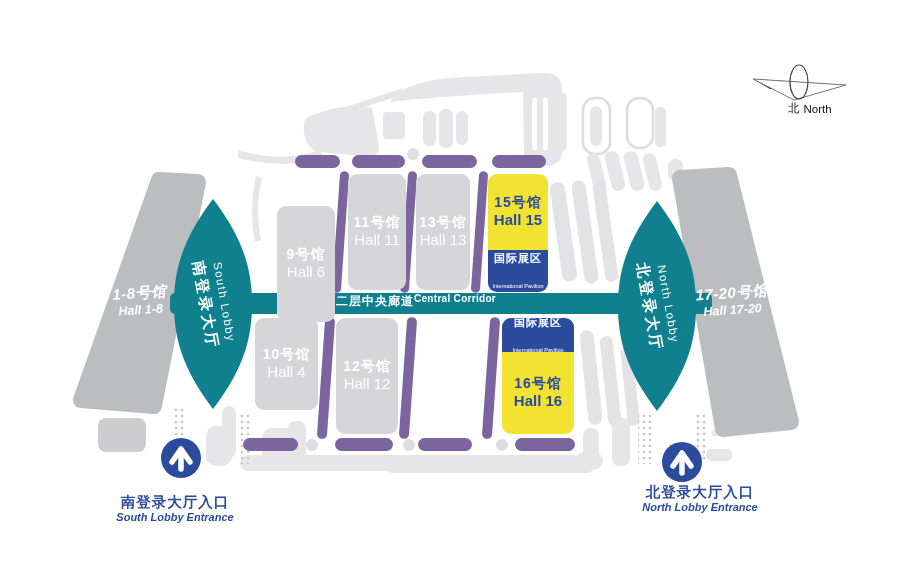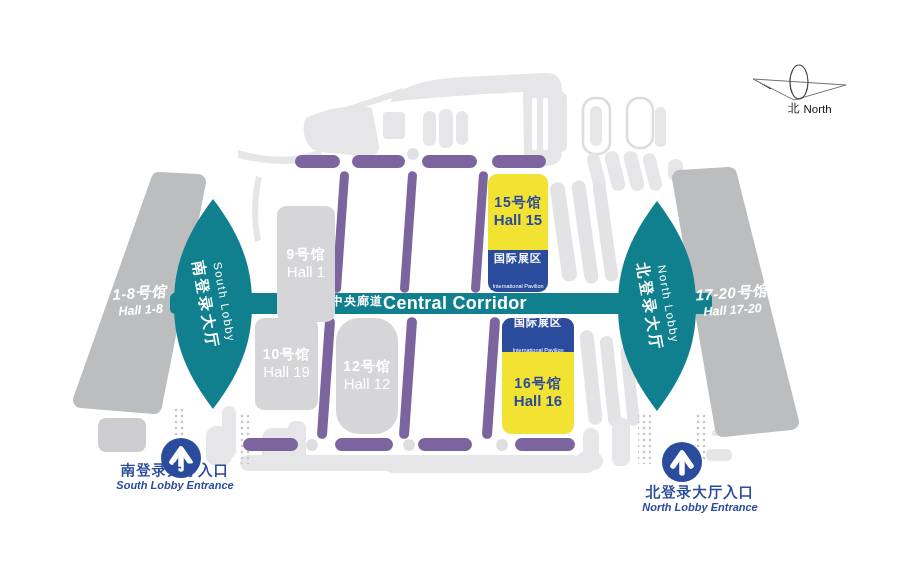--- a/index.html
+++ b/index.html
@@ -31,21 +31,21 @@
   .bar-label{position:absolute;color:#fff;font-style:italic;text-align:center;transform:rotate(-4deg);line-height:1.25;}
   .bar-label .cn{font-size:15px;font-weight:700;letter-spacing:.5px;}
   .bar-label .en{font-size:12.5px;font-weight:700;}
   
   .lobby-label{position:absolute;color:#fff;display:flex;flex-direction:column;align-items:center;gap:4px;transform:translate(-50%,-50%) rotate(80deg);white-space:nowrap;}
   .lobby-label .en{font-size:11.5px;letter-spacing:1.5px;}
   .lobby-label .cn{font-size:15px;font-weight:700;letter-spacing:3px;}
   
   .corridor-label{position:absolute;left:170px;top:293px;width:542px;height:21px;display:flex;justify-content:center;padding-right:66px;box-sizing:border-box;color:#fff;padding-left:16px;}
   .corridor-label .cn{font-size:12px;font-weight:700;letter-spacing:1px;}
-  .corridor-label .en{font-size:18px;font-weight:700;letter-spacing:.3px;}
+  .corridor-label .en{font-size:10px;font-weight:700;letter-spacing:.3px;}
   
   .entrance-label{position:absolute;text-align:center;color:var(--blue);line-height:1.2;}
   .entrance-label .cn{font-size:14.5px;font-weight:700;letter-spacing:1px;}
   .entrance-label .en{font-size:11px;font-style:italic;font-weight:700;}
   
   .compass-label{position:absolute;left:788px;top:101px;font-size:11.5px;color:#111;display:flex;gap:4px;align-items:center;}
 </style>
 </head>
 <body>
 
@@ -178,49 +178,57 @@
 
   <div class="ov sep" style="left:336px;top:171px;height:122px;"></div>
   <div class="ov sep" style="left:404px;top:171px;height:122px;"></div>
   <div class="ov sep" style="left:475px;top:171px;height:122px;"></div>
   <div class="ov sep" style="left:321px;top:317px;height:122px;width:10px;"></div>
   <div class="ov sep" style="left:403px;top:317px;height:122px;width:10px;"></div>
   <div class="ov sep" style="left:486px;top:317px;height:122px;width:10px;"></div>
 
   <div class="ov hall gray" style="left:277px;top:174px;width:58px;height:116px;margin-top:32px;">
     <div class="cn">9号馆</div>
-    <div class="en">Hall 1</div>
+    <div class="en">Hall 6</div>
+  </div>
+  <div class="ov hall gray" style="left:348px;top:174px;width:58px;height:116px;">
+    <div class="cn">11号馆</div>
+    <div class="en">Hall 11</div>
+  </div>
+  <div class="ov hall gray" style="left:416px;top:174px;width:54px;height:116px;">
+    <div class="cn">13号馆</div>
+    <div class="en">Hall 13</div>
   </div>
   <div class="ov hall yellow" style="left:488px;top:174px;width:60px;height:76px;border-radius:9px 9px 0 0;">
     <div class="cn">15号馆</div>
     <div class="en">Hall 15</div>
   </div>
   <div class="ov badge bottom-round" style="left:488px;top:250px;width:60px;height:42px;">
     <div class="b-cn">国际展区</div>
     <div class="b-en">International Pavilion</div>
   </div>
 
   <div class="ov hall gray" style="left:255px;top:318px;width:63px;height:92px;">
     <div class="cn">10号馆</div>
-    <div class="en">Hall 19</div>
-  </div>
-  <div class="ov hall gray" style="left:336px;top:318px;width:62px;height:116px;border-radius:23px;">
+    <div class="en">Hall 4</div>
+  </div>
+  <div class="ov hall gray" style="left:336px;top:318px;width:62px;height:116px;">
     <div class="cn">12号馆</div>
     <div class="en">Hall 12</div>
   </div>
   <div class="ov badge top-round" style="left:502px;top:318px;width:72px;height:34px;">
     <div class="b-cn">国际展区</div>
     <div class="b-en">International Pavilion</div>
   </div>
   <div class="ov hall yellow" style="left:502px;top:352px;width:72px;height:82px;border-radius:0 0 9px 9px;">
     <div class="cn">16号馆</div>
     <div class="en">Hall 16</div>
   </div>
 
-  <div class="ov entrance-label" style="left:110px;top:462px;width:130px;">
+  <div class="ov entrance-label" style="left:110px;top:494px;width:130px;">
     <div class="cn">南登录大厅入口</div>
     <div class="en">South Lobby Entrance</div>
   </div>
   <div class="ov entrance-label" style="left:630px;top:484px;width:140px;">
     <div class="cn">北登录大厅入口</div>
     <div class="en">North Lobby Entrance</div>
   </div>
 
   <div class="ov compass-label">
     <span>北</span>

